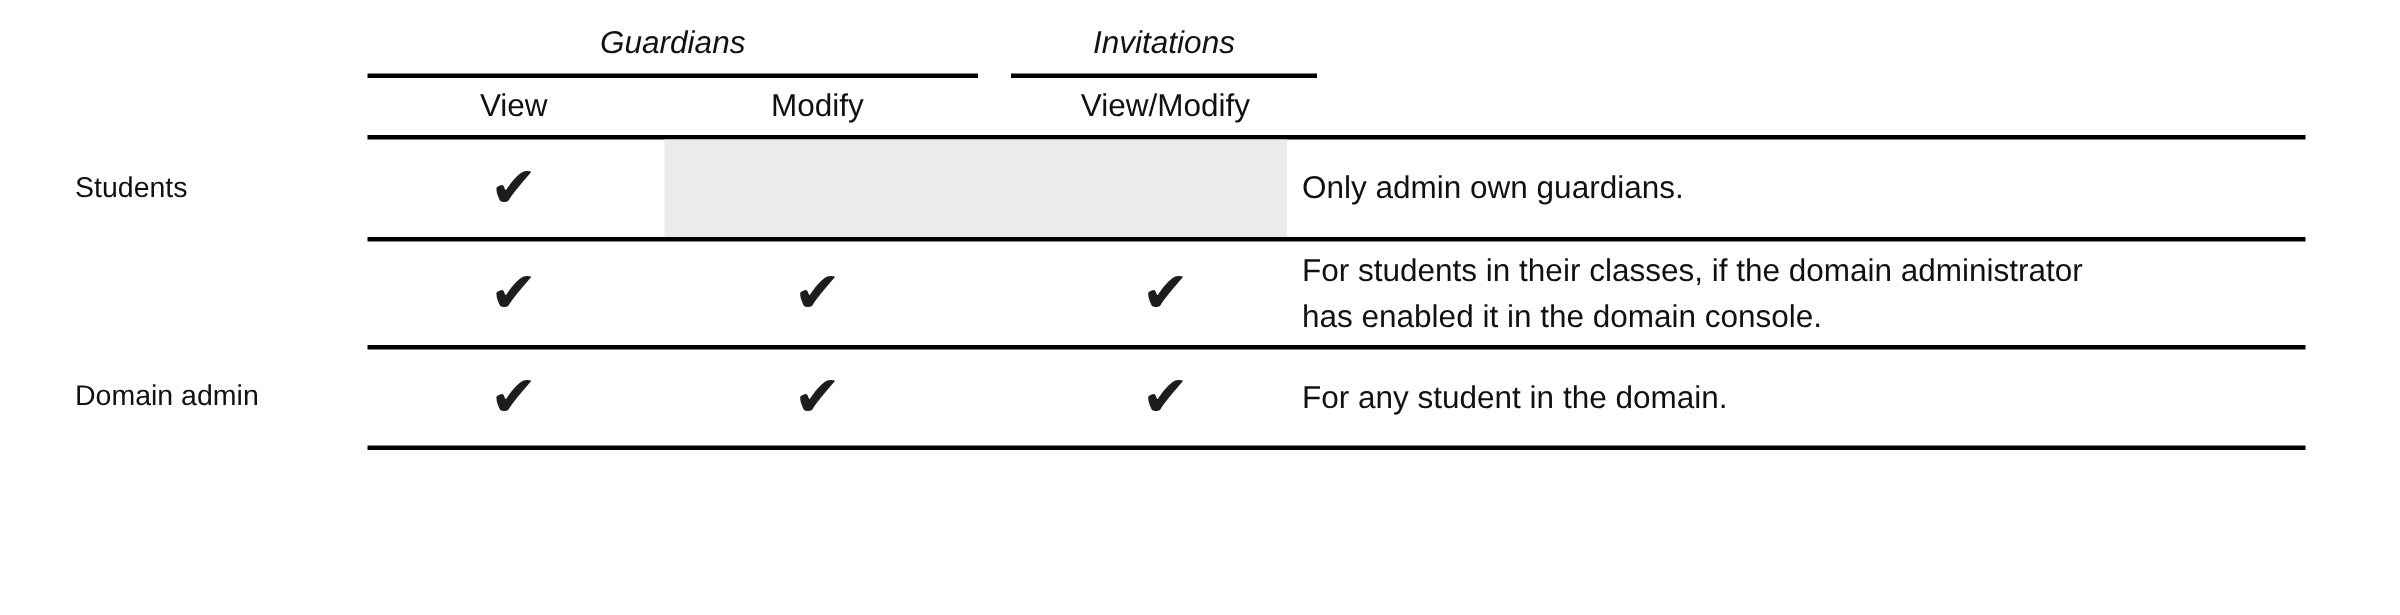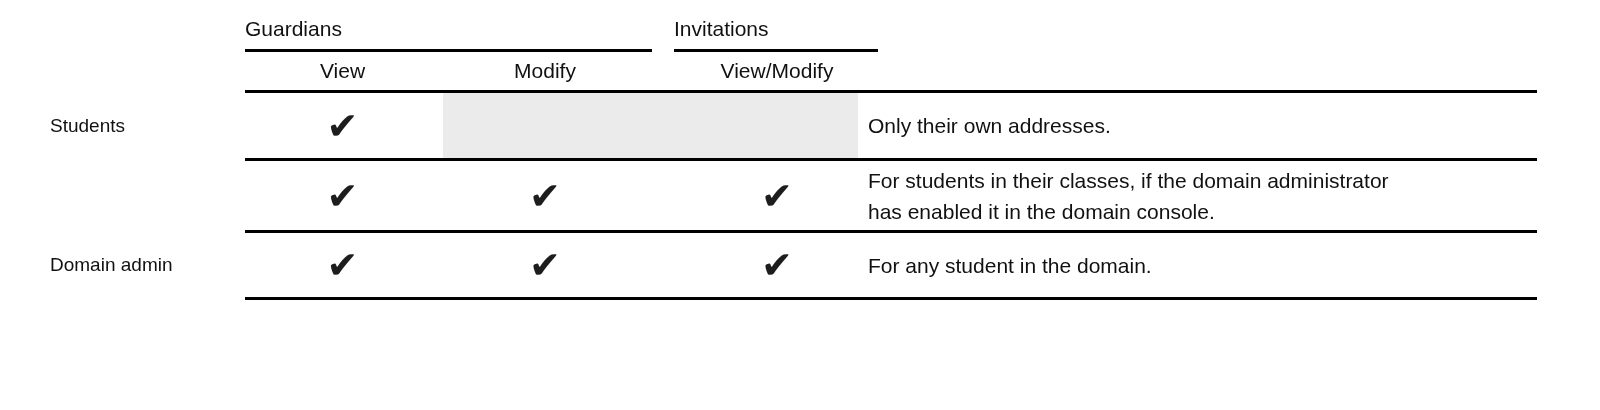--- a/index.html
+++ b/index.html
@@ -11,21 +11,21 @@
   }
   .canvas {
     position: relative;
     width: 1600px; height: 410px;
     background: #ffffff;
     overflow: hidden;
   }
   .rule { position: absolute; height: 3px; background: #000000; }
   .group-hdr {
     position: absolute; top: 17px;
-    font-size: 21px;
+    text-align: center; font-size: 21px; font-style: italic;
   }
   .col-hdr {
     position: absolute; top: 59px;
     text-align: center; font-size: 21px;
   }
   
   .col-view       { left: 245px; width: 195px; text-align: center; }
   .col-modify     { left: 440px; width: 210px; }
   .col-viewmodify { left: 665px; width: 224px; }
   
@@ -75,21 +75,21 @@
 
   <div class="rule" style="left:245px; top:90px; width:1292px;"></div>
 
   <div class="shade"></div>
 
   <div class="row-label row1">Students</div>
   <div class="check-cell col-view row1">✔</div>
   <div class="check-cell col-modify row1"></div>
   <div class="check-cell col-viewmodify row1"></div>
   <div class="note-cell row1">
-    <div>Only their own addresses.</div>
+    <div>Only admin own guardians.</div>
   </div>
   <div class="rule" style="left:245px; top:158px; width:1292px;"></div>
 
   <div class="check-cell col-view row2">✔</div>
   <div class="check-cell col-modify row2">✔</div>
   <div class="check-cell col-viewmodify row2">✔</div>
   <div class="note-cell row2">
     <div>For students in their classes, if the domain administrator</div>
     <div>has enabled it in the domain console.</div>
   </div>

